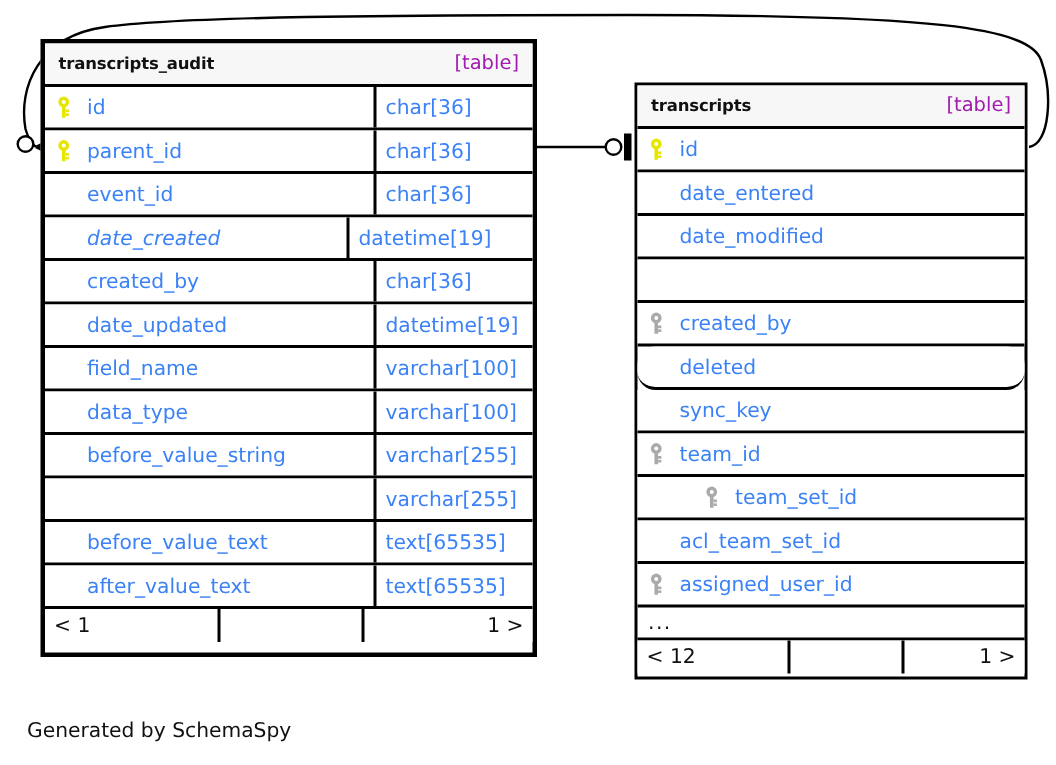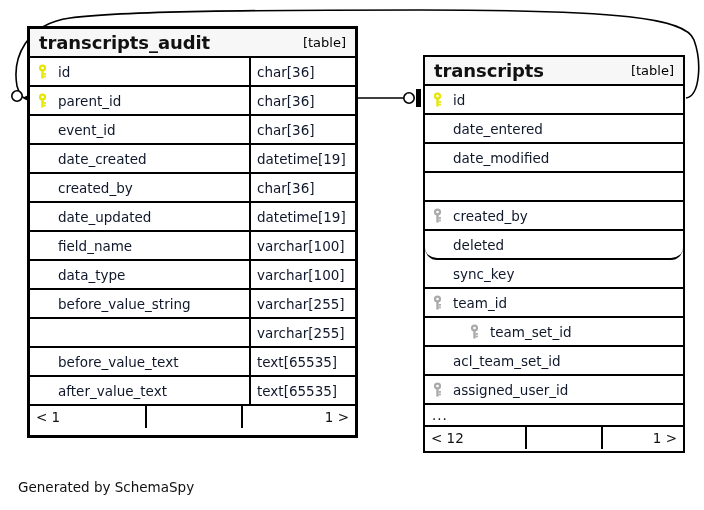--- a/index.html
+++ b/index.html
@@ -50,27 +50,27 @@
     display: flex;
     align-items: center;
     justify-content: space-between;
     background: #f7f7f7;
     border-bottom: 2px solid #000000;
     box-sizing: border-box;
     padding: 0 9px;
   }
   .tbl-title {
     font-weight: bold;
-    font-size: 18px;
+    font-size: 11px;
     color: #111111;
     letter-spacing: -0.1px;
   }
   .tbl-kind {
     font-size: 13px;
-    color: #000000;
+    color: #a21caf;
   }
 
   .tbl-row {
     display: flex;
     border-bottom: 2px solid #000000;
     box-sizing: border-box;
     background: #ffffff;
   }
   .col-name {
     display: flex;
@@ -84,21 +84,21 @@
     display: flex;
     align-items: center;
     box-sizing: border-box;
     padding-left: 6px;
     border-left: 2px solid #000000;
     white-space: nowrap;
     overflow: hidden;
   }
   .cell-text {
     font-size: 13.5px;
-    color: #0f172a;
+    color: #3b82f6;
   }
 
   .key-slot {
     width: 21px;
     min-width: 21px;
     height: 16px;
     display: inline-flex;
     align-items: center;
     justify-content: flex-start;
   }
@@ -209,21 +209,21 @@
       <div class="col-name" style="width:219px;">
         <span class="key-slot"></span>
         <span class="cell-text">event_id</span>
       </div>
       <div class="col-type" style="width:106px;">
         <span class="cell-text">char[36]</span>
       </div>
     </div>
 
     <div class="tbl-row" style="height:29px;">
-      <div class="col-name" style="width:219px;">
+      <div class="col-name" style="width:201px;font-style:italic;">
         <span class="key-slot"></span>
         <span class="cell-text">date_created</span>
       </div>
       <div class="col-type" style="width:106px;">
         <span class="cell-text">datetime[19]</span>
       </div>
     </div>
 
     <div class="tbl-row" style="height:29px;">
       <div class="col-name" style="width:219px;">

